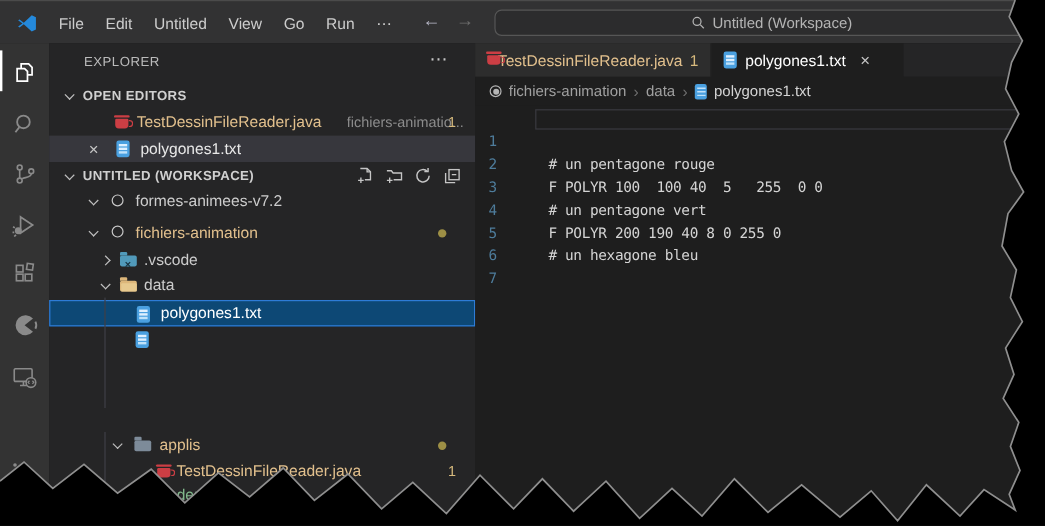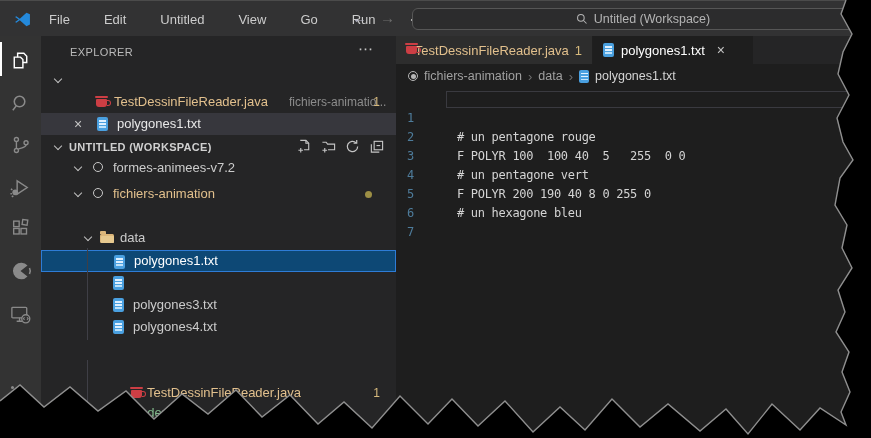--- a/index.html
+++ b/index.html
@@ -17,21 +17,21 @@
       533px 432px, 505px 401px, 478px 426px, 452px 399px, 428px 424px, 400px 396px, 372px 428px,
       344px 402px, 318px 424px, 290px 395px, 262px 417px, 236px 390px, 208px 414px, 182px 394px,
       154px 419px, 126px 391px, 98px 411px, 70px 387px, 44px 407px, 20px 385px, 0px 401px);
   }
   svg.tear { position:absolute; inset:0; pointer-events:none; z-index:50; }
 
   
   .titlebar { position:absolute; left:0; top:0; width:100%; height:36px; background:#323233;
               border-top:1px solid #4b4b4b; display:flex; align-items:center; color:#cccccc; }
   .vs-logo { position:absolute; left:13px; top:9px; width:19px; height:19px; }
-  .menubar { position:absolute; left:40px; top:0; height:36px; display:flex; align-items:center;gap:16px; }
+  .menubar { position:absolute; left:40px; top:0; height:36px; display:flex; align-items:center; }
   .menu-item { padding:0 9px; font-size:13px; color:#cccccc; cursor:default; }
   .nav-arrow { position:absolute; top:8px; font-size:15px; color:#b8b8c8; }
   .nav-arrow.fwd { color:#6e6e6e; }
   .cmd-center { position:absolute; left:412px; top:7px; width:462px; height:22px;
                 background:#2c2c2d; border:1px solid #565656; border-radius:6px;
                 display:flex; align-items:center; justify-content:center; gap:6px;
                 color:#b4b4b4; font-size:12.5px; }
 
   
   .activitybar { position:absolute; left:0; top:36px; width:41px; bottom:0; background:#333333; }
@@ -207,20 +207,21 @@
       <span class="gear-dot" style="left:11px; top:350px"></span>
       <span class="gear-dot" style="left:19px; top:353px"></span>
     </div>
 
     <div class="sidebar">
       <span class="sb-title">EXPLORER</span>
       <span class="sb-more">⋯</span>
 
       <div class="sect" style="top:33px">
         <span class="chev d" style="left:14px"></span>
+        <span class="hdr">OPEN EDITORS</span>
       </div>
       <div class="row" style="top:55px">
         <span class="jicon" style="left:55px"></span>
         <span class="rlabel gold" style="left:73px">TestDessinFileReader.java</span>
         <span class="rlabel dim" style="left:248px">fichiers-animatio...</span>
         <span class="badge1">1</span>
       </div>
       <div class="row sel-gray" style="top:77px">
         <span class="closex">×</span>
         <span class="ficon" style="left:56px"></span>
@@ -256,39 +257,42 @@
         <span class="chev d" style="left:34px"></span>
         <span class="circle-ic" style="left:52px"></span>
         <span class="rlabel" style="left:72px">formes-animees-v7.2</span>
       </div>
       <div class="row" style="top:147px">
         <span class="chev d" style="left:34px"></span>
         <span class="circle-ic" style="left:52px"></span>
         <span class="rlabel gold" style="left:72px">fichiers-animation</span>
         <span class="mdot"></span>
       </div>
+      <div class="row" style="top:170px">
+        <span class="chev r" style="left:44px"></span>
+        <span class="fldr vsc" style="left:59px"></span>
+        <span class="rlabel" style="left:79px">.vscode</span>
+      </div>
       <div class="row" style="top:191px">
         <span class="chev d" style="left:44px"></span>
         <span class="fldr open" style="left:59px"></span>
         <span class="rlabel" style="left:79px">data</span>
       </div>
       <div class="row sel-blue" style="top:214px">
         <span class="ficon" style="left:72px"></span>
         <span class="rlabel" style="left:92px; color:#ffffff">polygones1.txt</span>
       </div>
       <div class="row" style="top:236px">
         <span class="ficon" style="left:72px"></span>
       </div>
-      <div class="row" style="top:258px">
-        <span class="ficon" style="left:72px"></span>
-        <span class="rlabel" style="left:92px">polygones3.txt</span>
-      </div>
-      <div class="row" style="top:280px">
-        <span class="ficon" style="left:72px"></span>
-        <span class="rlabel" style="left:92px">polygones4.txt</span>
+      <div class="row" style="top:324px">
+        <span class="chev d" style="left:54px"></span>
+        <span class="fldr plain" style="left:71px"></span>
+        <span class="rlabel gold" style="left:92px">applis</span>
+        <span class="mdot"></span>
       </div>
       <div class="row" style="top:346px">
         <span class="jicon" style="left:90px"></span>
         <span class="rlabel gold" style="left:106px">TestDessinFileReader.java</span>
         <span class="badge1">1</span>
       </div>
       <div class="row" style="top:366px">
         <span class="rlabel green" style="left:99px">ader</span>
       </div>
 

